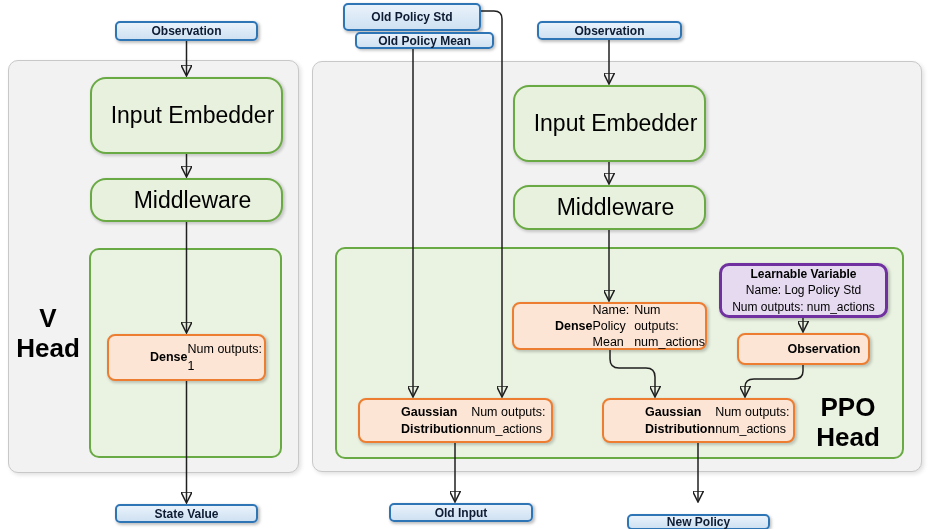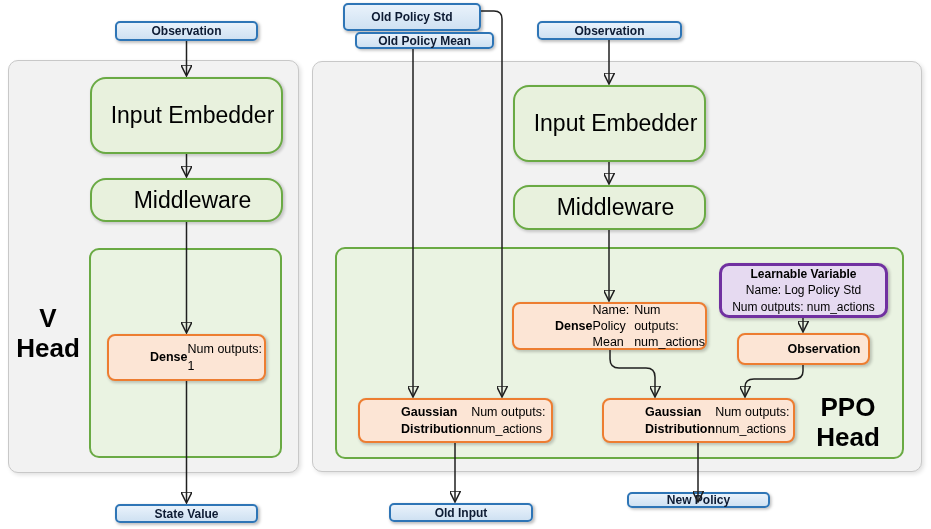--- a/index.html
+++ b/index.html
@@ -103,21 +103,21 @@
     <div class="node-title">Gaussian Distribution</div>
     <div>Num outputs: num_actions</div>
   </div>
 
   <div class="node-orange" style="left:602px; top:398px; width:193px; height:45px;">
     <div class="node-title">Gaussian Distribution</div>
     <div>Num outputs: num_actions</div>
   </div>
 
   <div class="node-blue" style="left:389px; top:503px; width:144px; height:19px;">Old Input</div>
-  <div class="node-blue" style="left:627px; top:492px; width:143px; height:16px;text-align:center;">New Policy</div>
+  <div class="node-blue" style="left:627px; top:514px; width:143px; height:16px;text-align:center;">New Policy</div>
 
   <svg class="wires">
     <defs>
       <marker id="ah" markerUnits="userSpaceOnUse" markerWidth="12" markerHeight="11" refX="10" refY="5.5" orient="auto">
         <path d="M0,0 L11,5.5 L0,11 Z" fill="#1f1f1f" stroke="none"></path>
       </marker>
     </defs>
     <path d="M186.5,41 L186.5,75" marker-end="url(#ah)"></path>
     <path d="M186.5,154 L186.5,176" marker-end="url(#ah)"></path>
     <path d="M186.5,222 L186.5,332" marker-end="url(#ah)"></path>

